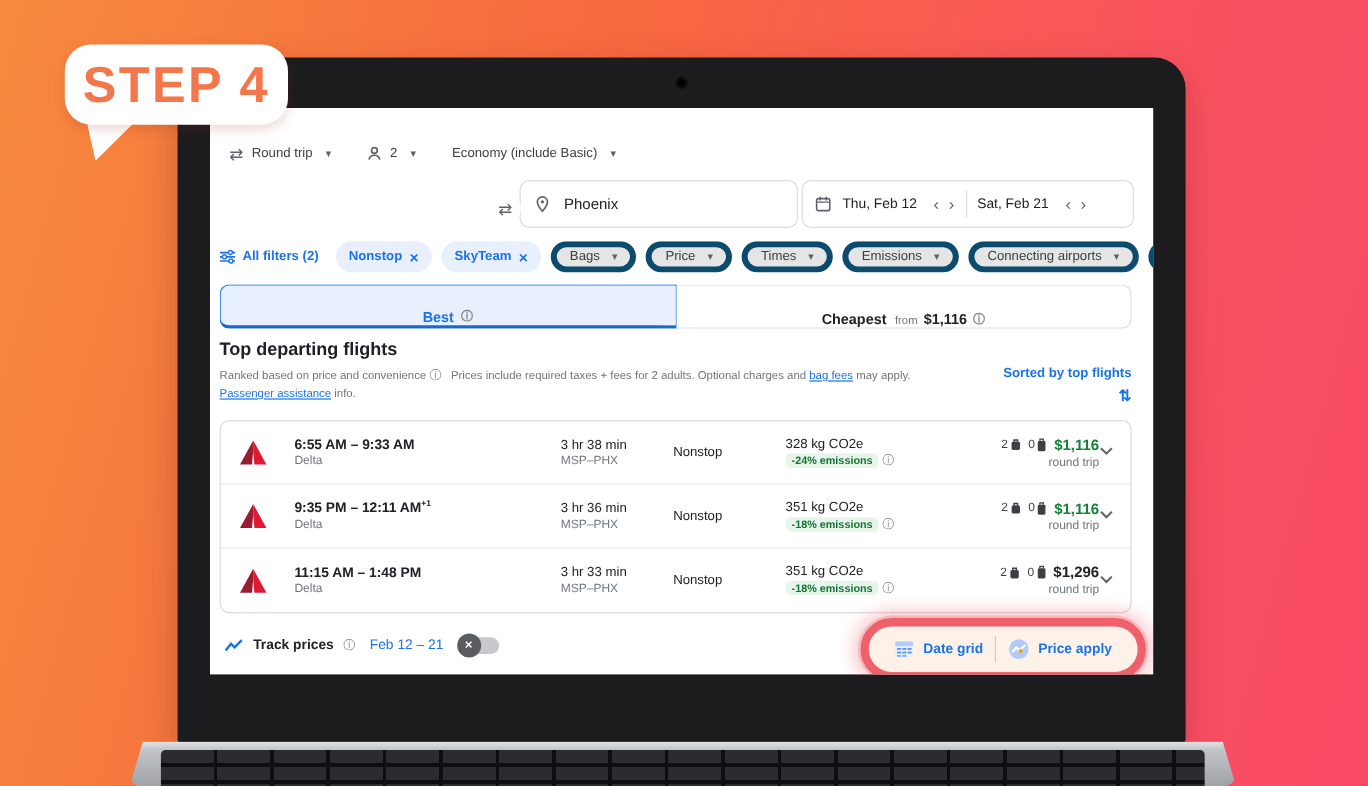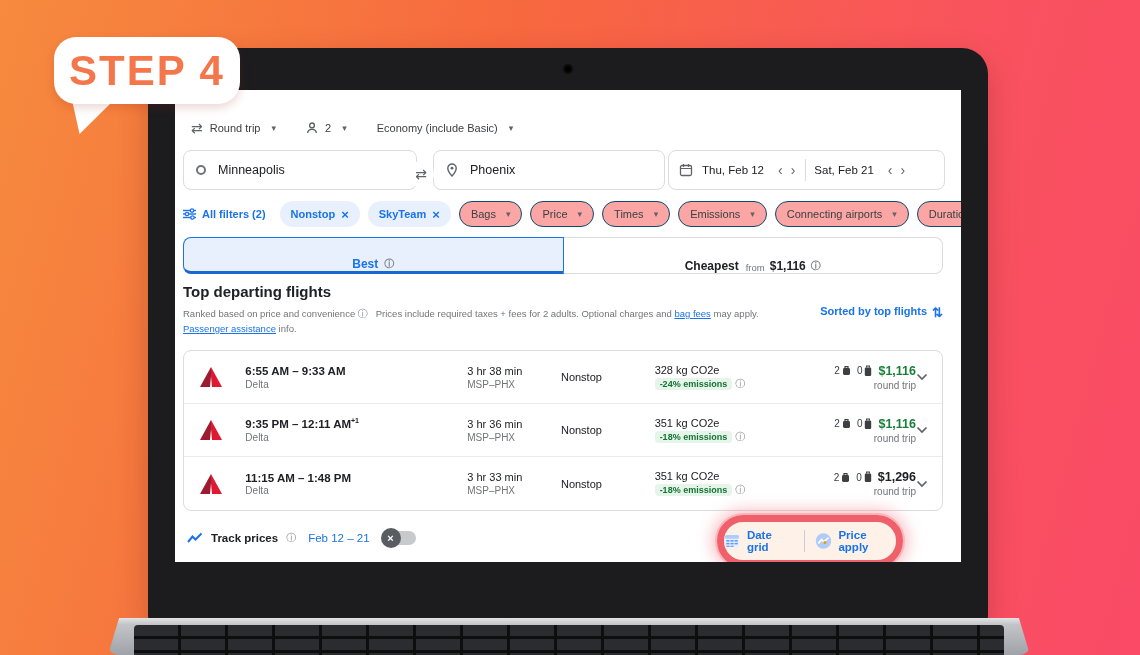--- a/index.html
+++ b/index.html
@@ -70,36 +70,36 @@
   .date-text{ font-size:11.5px; color:#202124; margin-left:9px; }
   .date-arrow{ color:#5f6368; font-size:14px; padding:0 4px; cursor:pointer; line-height:1; }
   .date-divider{ width:1px; height:22px; background:#dadce0; margin:0 6px; }
   
   .chips{ top:111px; left:8px; right:0; gap:8px; white-space:nowrap; overflow:hidden; }
   .all-filters{ display:flex; align-items:center; gap:6px; color:#1a73e8; font-weight:600;
     font-size:11px; margin-right:6px; cursor:pointer; }
   .chip{ display:inline-flex; align-items:center; gap:6px; height:26px; padding:0 11px;
     border-radius:14px; font-size:11px; cursor:pointer; }
   .chip.active{ background:#e8f0fe; color:#1a73e8; font-weight:600; }
-  .chip.outline{ border:1px solid #0c4a6e; color:#3c4043; background:#fca5a5; }
+  .chip.outline{ border:5px solid #0c4a6e; color:#3c4043; background:#e5e5e5; }
   .chip .x{ font-size:13px; font-weight:700; }
   
   .tabs{ top:147px; left:8px; width:760px; height:37px; display:flex; }
   .tab{ flex:1; display:flex; align-items:flex-end; justify-content:center; gap:6px; cursor:pointer; }
   .tab-best{ background:#e8f0fe; border:1.5px solid #1a73e8; border-bottom:3px solid #1967d2;
     border-radius:8px 0 0 8px; color:#1a73e8; font-weight:600; font-size:12px; }
   .tab-cheapest{ background:#fff; border:1px solid #dadce0; border-left:none;
     border-radius:0 8px 8px 0; font-size:12px; color:#202124; font-weight:600; gap:5px;}
   .from-sm{ font-size:9.5px; color:#70757a; font-weight:400; margin-left:2px; }
   
   .results-title{ top:193px; left:8px; font-size:15px; font-weight:700; color:#202124; }
   .subnote{ top:216px; left:8px; width:620px; font-size:9.5px; color:#70757a; line-height:15px; }
   .subnote a{ color:#1a73e8; text-decoration:underline; cursor:pointer; }
   .sort-ctl{ top:215px; right:18px; color:#1a73e8; font-weight:600; font-size:11px;
-    display:flex; gap:5px; align-items:flex-start; cursor:pointer; }
+    display:flex; gap:5px; align-items:flex-end; cursor:pointer;flex-direction:column; }
   
   .flight-list{ top:260px; left:8px; width:760px; border:1px solid #dadce0; border-radius:8px; }
   .flight-row{ height:53px; display:flex; align-items:center; border-bottom:1px solid #e8eaed;
     padding:0 14px; cursor:pointer; }
   .flight-row:last-child{ border-bottom:none; }
   .col-logo{ width:48px; }
   .col-times{ width:225px; }
   .col-dur{ width:95px; }
   .col-stops{ width:95px; font-size:11px; color:#202124; }
   .col-co2{ width:135px; text-align:left; }
@@ -117,21 +117,21 @@
   .track-row{ top:441px; left:12px; gap:8px; }
   .track-label{ font-weight:700; color:#202124; font-size:11.5px; }
   .track-dates{ color:#1a73e8; font-weight:400; font-size:11.5px; margin-left:4px; }
   .toggle{ width:32px; height:14px; background:#c6cacd; border-radius:8px; position:relative;
     margin-left:6px; cursor:pointer; }
   .toggle-knob{ position:absolute; left:-3px; top:-3px; width:20px; height:20px; border-radius:50%;
     background:#595c60; display:flex; align-items:center; justify-content:center; }
   .toggle-knob span{ color:#fff; font-size:11px; font-weight:700; line-height:1; }
   
   .highlight{
-    top:425px; left:542px; width:186px; height:52px;
+    top:425px; left:542px; width:238px; height:52px;
     border:7px solid #f0606a; border-radius:28px;
     background:rgba(252,226,205,.45);
     box-shadow:0 0 0 2px rgba(240,96,106,.25), 0 0 16px 4px rgba(240,96,106,.45);
     display:flex; align-items:center; justify-content:center; gap:10px;
   }
   .view-btn{ display:flex; align-items:center; gap:7px; color:#1a73e8; font-weight:600;
     font-size:11.5px; cursor:pointer; }
   .view-divider{ width:1px; height:22px; background:#c9ccd1; }
   svg{ display:block; }
 </style>
@@ -162,24 +162,20 @@
       </svg>
       <span>2</span>
       <span class="caret">▾</span>
     </div>
     <div class="ctl">
       <span>Economy (include Basic)</span>
       <span class="caret">▾</span>
     </div>
   </div>
 
-  <div class="abs input-box origin-box">
-    <span class="ring-icon"></span>
-    <span class="input-text">Minneapolis</span>
-  </div>
   <div class="abs swap-btn">
     <span>⇄</span>
   </div>
   <div class="abs input-box dest-box">
     <svg width="12" height="14" viewBox="0 0 12 14">
       <path d="M6 1a4.2 4.2 0 0 0-4.2 4.2C1.8 8.4 6 13 6 13s4.2-4.6 4.2-7.8A4.2 4.2 0 0 0 6 1z" fill="none" stroke="#5f6368" stroke-width="1.4"></path>
       <circle cx="6" cy="5.2" r="1.4" fill="#5f6368"></circle>
     </svg>
     <span class="input-text">Phoenix</span>
   </div>

